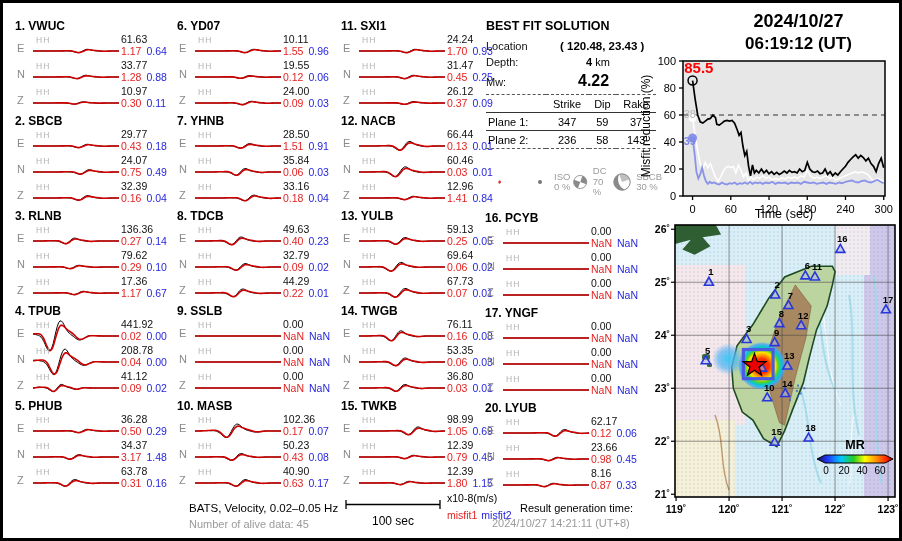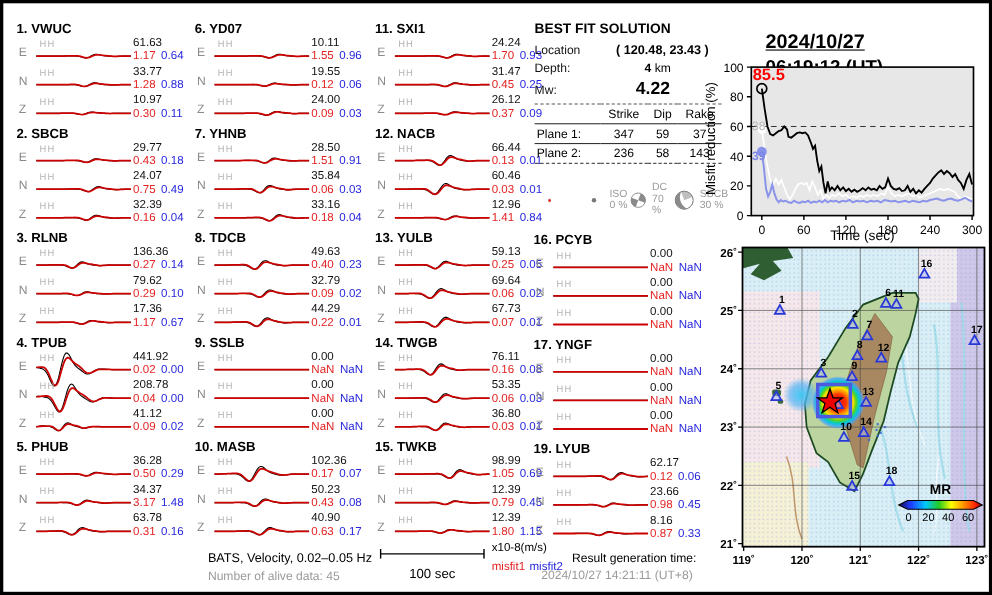--- a/index.html
+++ b/index.html
@@ -30,21 +30,21 @@
   table.planes td,table.planes th{padding:2.5px 2px;text-align:center;font-weight:normal;}
   table.planes td:first-child{text-align:left;}
   tr.hdr{border-top:1px dashed #555;border-bottom:1px solid #333;}
   tr.pl{border-bottom:1px solid #333;}
   tr.pl:last-child{border-bottom:1px dashed #555;}
   #bb-row{display:flex;margin-top:9px;}
   #bb-main{margin-left:12px;}
   #bb-legend{margin-left:30px;display:flex;flex-direction:row;gap:3px;}
   .dec-item{display:flex;align-items:center;gap:5px;color:#9a9a9a;font-size:9.5px;line-height:10.5px;}
   
-  #datebox{position:absolute;left:693px;top:24px;width:205px;text-align:left;text-decoration:underline;}
+  #datebox{position:absolute;left:693px;top:7px;width:205px;text-align:center;}
   #datebox .d1{font-size:18px;font-weight:bold;line-height:23px;}
   #datebox .d2{font-size:17px;font-weight:bold;line-height:21px;}
   
   #misfit{position:absolute;left:630px;top:48px;width:268px;height:170px;}
   #ylab{position:absolute;left:636px;top:198px;width:150px;transform:rotate(-90deg);
         transform-origin:0 0;font-size:12px;text-align:center;}
   
   #map{position:absolute;left:646px;top:212px;width:254px;height:316px;}
   
   .ftr{position:absolute;font-size:11.5px;text-align:center;}
@@ -826,21 +826,21 @@
               <path d="M0.0,17.0L1.3,17.0L2.7,17.0L4.0,17.0L5.4,17.0L6.7,17.0L8.1,17.0L9.4,17.0L10.8,17.0L12.1,17.0L13.4,17.0L14.8,17.0L16.1,17.0L17.5,17.0L18.8,17.0L20.2,17.0L21.5,17.0L22.8,17.0L24.2,17.0L25.5,17.0L26.9,17.0L28.2,17.0L29.6,17.0L30.9,17.0L32.3,17.0L33.6,17.0L34.9,17.0L36.3,17.0L37.6,17.0L39.0,17.0L40.3,17.0L41.7,17.0L43.0,17.0L44.3,17.0L45.7,17.0L47.0,17.0L48.4,17.0L49.7,17.0L51.1,17.0L52.4,17.0L53.8,17.0L55.1,17.0L56.4,17.0L57.8,17.0L59.1,17.0L60.5,17.0L61.8,17.0L63.2,17.0L64.5,17.0L65.8,17.0L67.2,17.0L68.5,17.0L69.9,17.0L71.2,17.0L72.6,17.0L73.9,17.0L75.3,17.0L76.6,17.0L77.9,17.0L79.3,17.0L80.6,17.0L82.0,17.0L83.3,17.0L84.7,17.0L86.0,17.0" fill="none" stroke="#cc0000" stroke-width="1.6"></path>
             </svg>
           </span>
           <span class="nums">
             <span class="amp">0.00</span>
             <span class="mrow"><span class="m1">NaN</span><span class="m2">NaN</span></span>
           </span>
         </div>
       </div>
       <div class="station">
-        <div class="st-title">19.  LYUB</div>
+        <div class="st-title">20.  LYUB</div>
         <div class="st-row">
           <span class="comp">E</span>
           <span class="wavebox">
             <span class="hh">HH</span>
             <svg width="86" height="26">
               <path d="M0.0,17.0L1.3,17.0L2.7,17.0L4.0,17.0L5.4,17.0L6.7,17.0L8.1,17.0L9.4,17.0L10.8,17.0L12.1,17.0L13.4,17.0L14.8,17.0L16.1,17.0L17.5,17.0L18.8,17.0L20.2,17.0L21.5,17.0L22.8,17.0L24.2,17.0L25.5,17.0L26.9,17.0L28.2,17.0L29.6,16.9L30.9,16.9L32.3,16.9L33.6,16.8L34.9,16.8L36.3,16.8L37.6,16.8L39.0,16.8L40.3,16.9L41.7,16.9L43.0,17.1L44.3,17.4L45.7,17.8L47.0,18.4L48.4,19.1L49.7,19.7L51.1,20.1L52.4,20.1L53.8,19.5L55.1,18.5L56.4,17.1L57.8,15.6L59.1,14.4L60.5,13.7L61.8,13.5L63.2,13.8L64.5,14.4L65.8,15.1L67.2,15.7L68.5,16.2L69.9,16.5L71.2,16.7L72.6,16.9L73.9,17.1L75.3,17.3L76.6,17.4L77.9,17.5L79.3,17.5L80.6,17.4L82.0,17.3L83.3,17.2L84.7,17.1L86.0,17.0" fill="none" stroke="#000" stroke-width="1"></path>
               <path d="M0.0,17.0L1.3,17.0L2.7,17.0L4.0,17.0L5.4,17.0L6.7,17.0L8.1,17.0L9.4,17.0L10.8,17.0L12.1,17.0L13.4,17.0L14.8,17.0L16.1,17.0L17.5,17.0L18.8,17.0L20.2,17.0L21.5,17.0L22.8,17.0L24.2,17.0L25.5,17.0L26.9,17.0L28.2,17.0L29.6,17.0L30.9,16.9L32.3,16.9L33.6,16.9L34.9,16.8L36.3,16.8L37.6,16.8L39.0,16.7L40.3,16.7L41.7,16.7L43.0,16.7L44.3,16.9L45.7,17.3L47.0,17.9L48.4,18.6L49.7,19.4L51.1,19.9L52.4,20.1L53.8,19.9L55.1,19.1L56.4,18.0L57.8,16.8L59.1,15.7L60.5,15.0L61.8,14.6L63.2,14.6L64.5,14.9L65.8,15.2L67.2,15.6L68.5,15.9L69.9,16.1L71.2,16.3L72.6,16.5L73.9,16.8L75.3,17.0L76.6,17.2L77.9,17.3L79.3,17.4L80.6,17.3L82.0,17.3L83.3,17.2L84.7,17.1L86.0,17.1" fill="none" stroke="#cc0000" stroke-width="1.6"></path>
             </svg>
           </span>
           <span class="nums">

